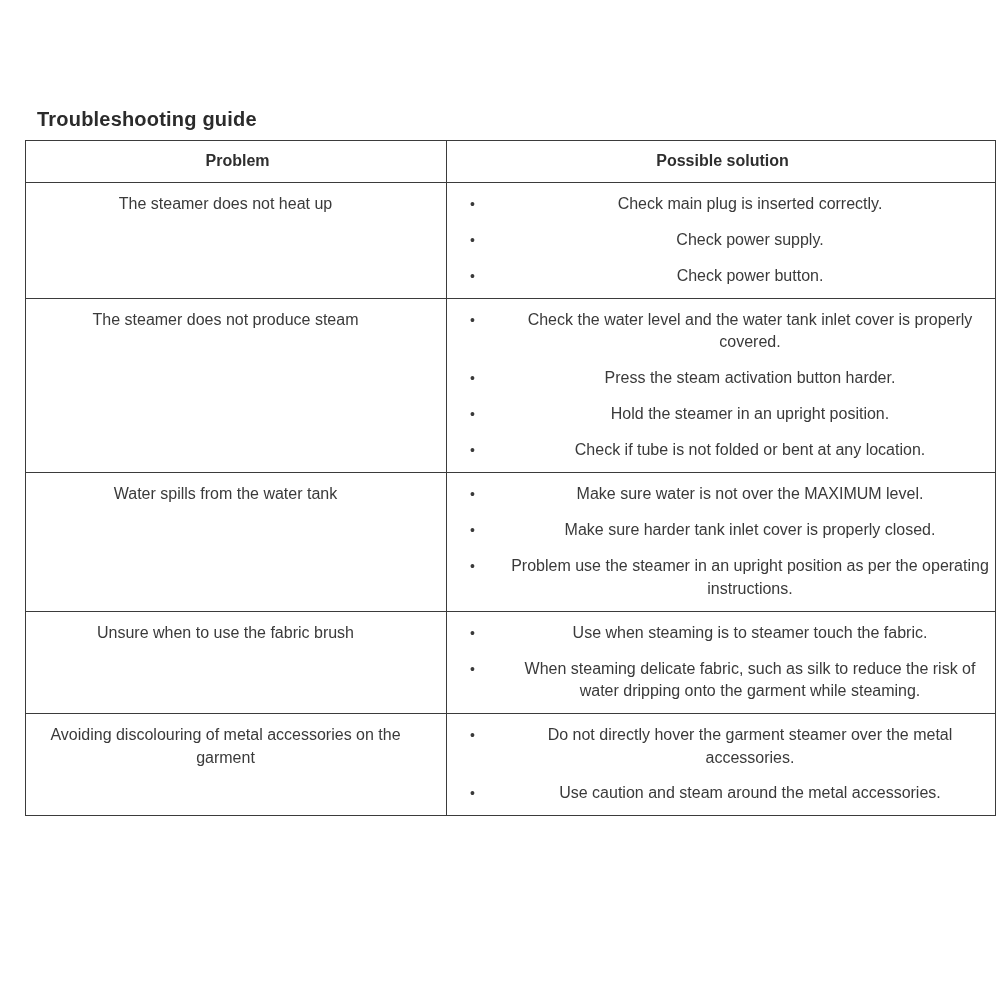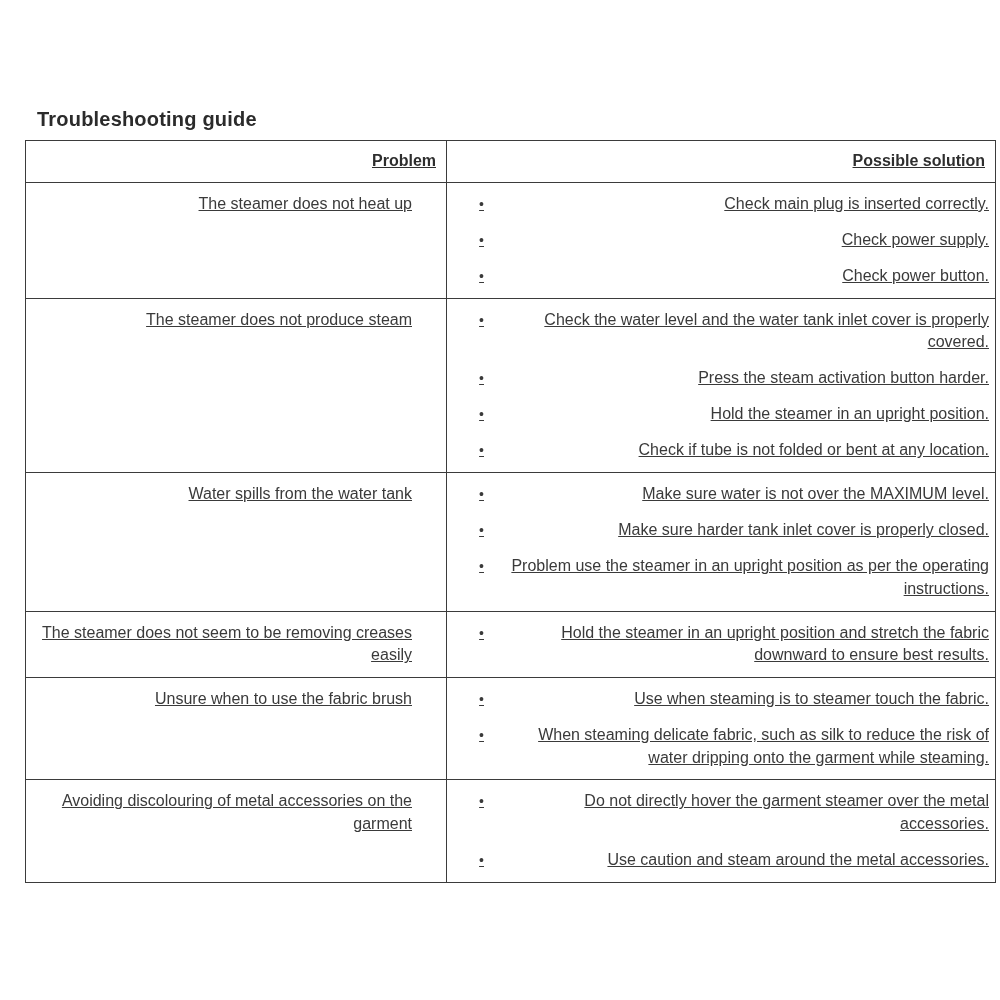--- a/index.html
+++ b/index.html
@@ -36,23 +36,22 @@
     font-size: 16px;
     line-height: 1.42;
     color: #3a3a3a;
   }
   table.ts-table col.col-problem  { width: 421px; }
   table.ts-table col.col-solution { width: 549px; }
   table.ts-table th,
   table.ts-table td {
     border: 1.5px solid #3b3b3b;
     vertical-align: top;
-    text-align: right;
+    text-align: center;
     box-sizing: border-box;
-    text-decoration: underline;
   }
   table.ts-table th {
     font-size: 16px;
     font-weight: bold;
     color: #2e2e2e;
     padding: 9px 10px 9px 13px;
   }
   td.problem-cell {
     padding: 10px 34px 10px 13px;
   }
@@ -172,33 +171,20 @@
 
     <li class="solution-item">
       <span class="bullet">•</span>
       <span class="solution-text">Problem use the steamer in an upright position as per the operating instructions.</span>
     </li>
   </ul>
       </td>
     </tr>
 
 
-    <tr>
-      <td class="problem-cell">
-        <span class="problem-text">The steamer does not seem to be removing creases easily</span>
-      </td>
-      <td class="solution-cell">
-        <ul class="solution-list">
-    <li class="solution-item">
-      <span class="bullet">•</span>
-      <span class="solution-text">Hold the steamer in an upright position and stretch the fabric downward to ensure best results.</span>
-    </li>
-  </ul>
-      </td>
-    </tr>
 
     <tr>
       <td class="problem-cell">
         <span class="problem-text">Unsure when to use the fabric brush</span>
       </td>
       <td class="solution-cell">
         <ul class="solution-list">
     <li class="solution-item">
       <span class="bullet">•</span>
       <span class="solution-text">Use when steaming is to steamer touch the fabric.</span>

